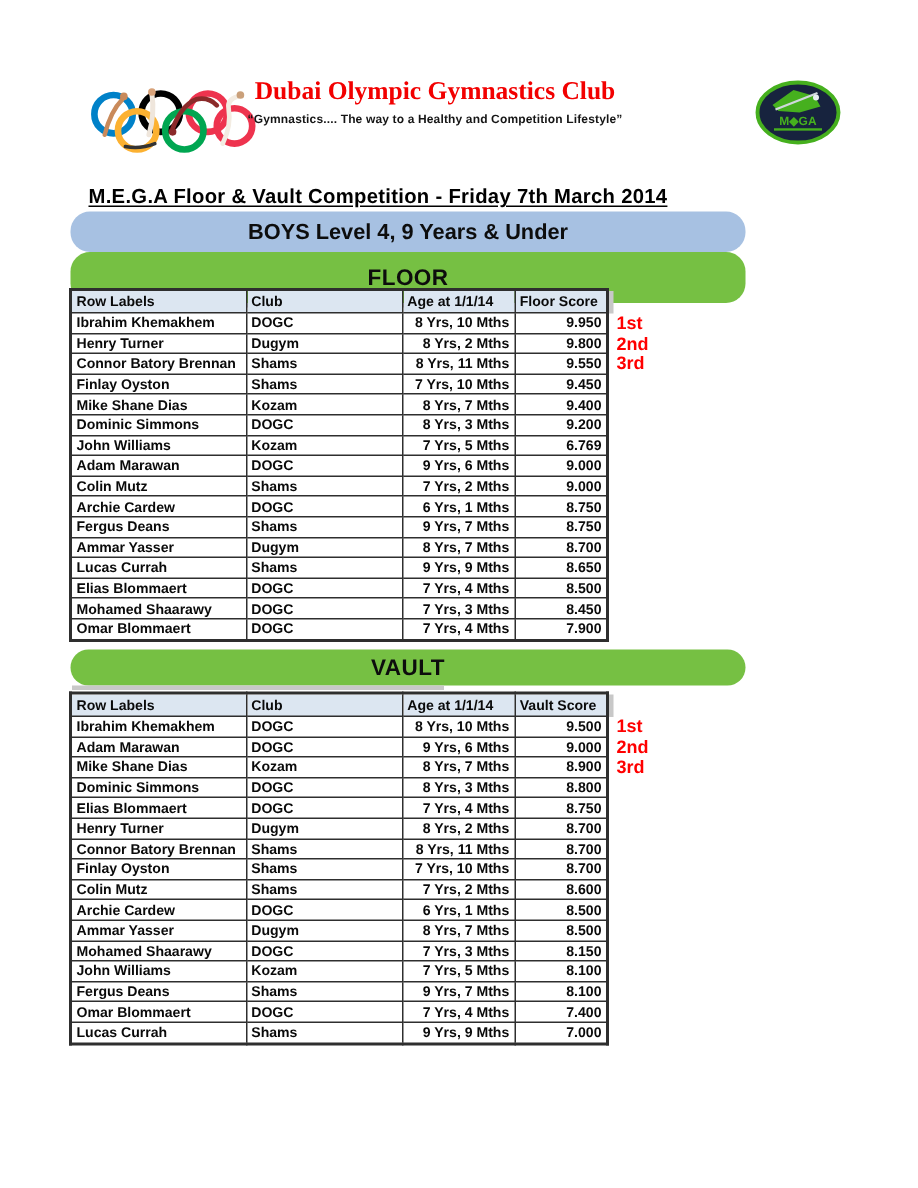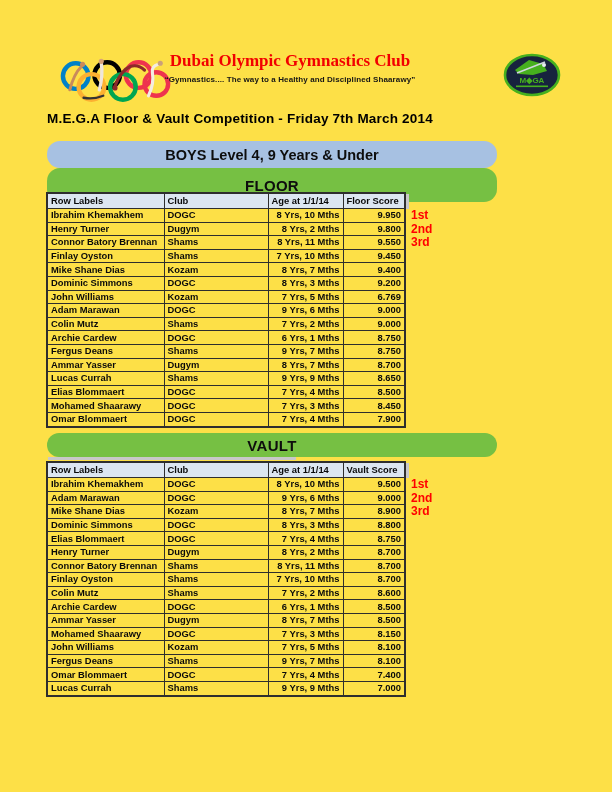--- a/index.html
+++ b/index.html
@@ -1,34 +1,34 @@
 <!DOCTYPE html>
 <html style="--club-title: #f20000; --rank-red: #ff0000; --banner-blue: #a7c1e2; --banner-green: #76c043; --table-header-fill: #dce6f1; --table-border: #2e2e2e; --shadow: #c8c8c8; --mega-navy: #17233e; --mega-green: #46b01e; --ring-blue: #0081c8; --ring-black: #000000; --ring-red: #ee334e; --ring-yellow: #fcb131; --ring-green: #00a651;"><head>
 <meta charset="utf-8">
 <style>
   html,body{margin:0;padding:0;background:#e9e9e9;}
   .page{
     position:relative;width:612px;height:792px;margin:0 auto;
-    background:#fde047;overflow:hidden;
+    background:#ffffff;overflow:hidden;
     font-family:"Liberation Sans","DejaVu Sans",sans-serif;
   }
   
   .rings-logo{position:absolute;left:58px;top:56px;width:118px;height:52px;}
   .club-block{position:absolute;left:158px;top:51px;width:264px;text-align:center;}
   .club-name{
     font-family:"Liberation Serif","DejaVu Serif",serif;
     font-weight:bold;font-size:17px;line-height:20px;color:var(--club-title,#f20000);
   }
   .tagline{margin-top:4px;font-weight:bold;font-size:8px;color:#151515;letter-spacing:.1px;}
   .mega-logo{position:absolute;left:503px;top:53px;width:58px;height:44px;}
   
   .doc-title{
-    position:absolute;left:47px;top:111px;margin:0;
+    position:absolute;left:47px;top:111px;margin:12px;
     font-size:13.5px;font-weight:bold;color:#000;
-    text-underline-offset:2px;letter-spacing:.2px;
+    text-decoration:underline;text-underline-offset:2px;letter-spacing:.2px;
   }
   
   .banner{
     position:absolute;left:47px;width:450px;
     display:flex;align-items:center;justify-content:center;
     font-weight:bold;color:#0d0d0d;border-radius:13px;
   }
   .banner-blue{top:141px;height:27px;background:var(--banner-blue,#a7c1e2);font-size:14.5px;}
   .banner-green{background:var(--banner-green,#76c043);font-size:15px;letter-spacing:.3px;}
   .banner-green::after{
@@ -83,21 +83,21 @@
       <path d="M58,30 Q64,14 74,10 Q82,8 88,14" stroke="#8b2a2a" stroke-width="3.2"></path>
       <circle cx="58" cy="32" r="2.6" fill="#8b2a2a"></circle>
       <path d="M92,40 Q98,28 96,16 Q95,10 102,8" stroke="#f3ece2" stroke-width="3.2"></path>
       <circle cx="104" cy="7" r="2.6" fill="#caa07a"></circle>
       <path d="M26,42 Q36,44 46,40" stroke="#333333" stroke-width="2.4"></path>
     </g>
   </svg>
 
   <div class="club-block">
     <div class="club-name">Dubai Olympic Gymnastics Club</div>
-    <div class="tagline">“Gymnastics.... The way to a Healthy and Disciplined Shaarawy”</div>
+    <div class="tagline">“Gymnastics.... The way to a Healthy and Competition Lifestyle”</div>
   </div>
 
   <svg class="mega-logo" viewBox="0 0 58 44" aria-hidden="true">
     <ellipse cx="29" cy="22" rx="27" ry="20" style="fill:var(--mega-navy,#17233e);stroke:var(--mega-green,#46b01e)" stroke-width="2.6"></ellipse>
     <path d="M12,17 L26,7 L40,11 L44,18 L30,22 L16,21 Z" style="fill:var(--mega-green,#46b01e)"></path>
     <line x1="14" y1="20" x2="42" y2="9" stroke="#cfd8dc" stroke-width="1.6"></line>
     <circle cx="41" cy="12" r="2" fill="#e8eef2"></circle>
     <text x="29" y="30" text-anchor="middle" font-size="8" font-weight="bold" font-family="Liberation Sans, sans-serif" style="fill:var(--mega-green,#46b01e)">M◆GA</text>
     <rect x="13" y="32.5" width="32" height="1.6" style="fill:var(--mega-green,#46b01e)"></rect>
   </svg>

